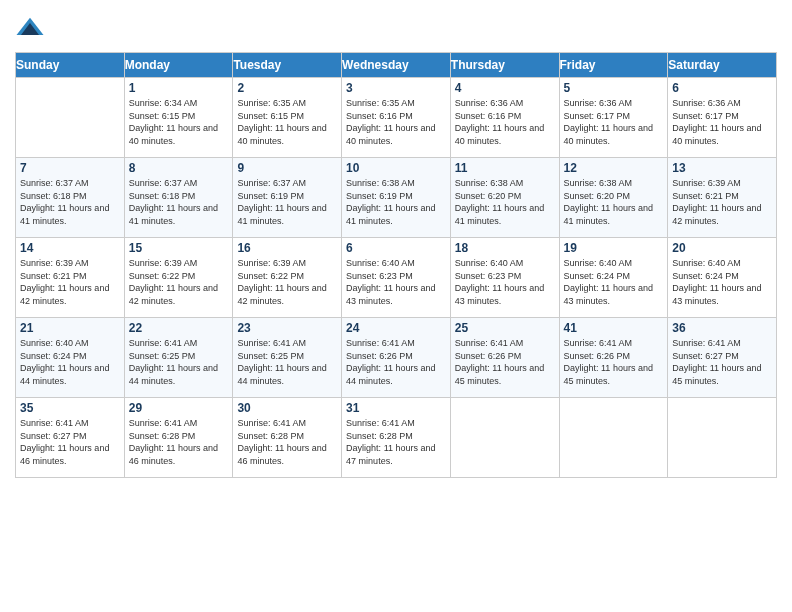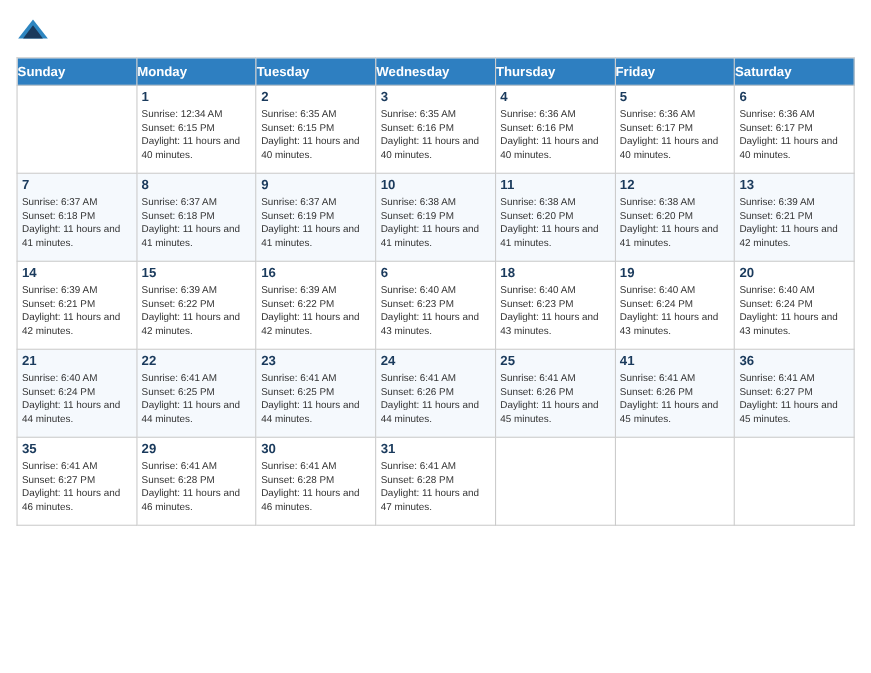--- a/index.html
+++ b/index.html
@@ -129,21 +129,21 @@
           <th>Thursday</th>
           <th>Friday</th>
           <th>Saturday</th>
         </tr>
     </thead>
     <tbody id="calendar-body">
     <tr>
           <td class="empty"></td>
           <td>
             <div class="day-num">1</div>
-            <div class="day-info"><span>Sunrise: 12:34 AM</span><br><span>Sunset: 6:15 PM</span><br><span>Daylight: 11 hours and 40 minutes.</span></div>
+            <div class="day-info"><span>Sunrise: 6:34 AM</span><br><span>Sunset: 6:15 PM</span><br><span>Daylight: 11 hours and 40 minutes.</span></div>
           </td>
           <td>
             <div class="day-num">2</div>
             <div class="day-info"><span>Sunrise: 6:35 AM</span><br><span>Sunset: 6:15 PM</span><br><span>Daylight: 11 hours and 40 minutes.</span></div>
           </td>
           <td>
             <div class="day-num">3</div>
             <div class="day-info"><span>Sunrise: 6:35 AM</span><br><span>Sunset: 6:16 PM</span><br><span>Daylight: 11 hours and 40 minutes.</span></div>
           </td>
           <td>

